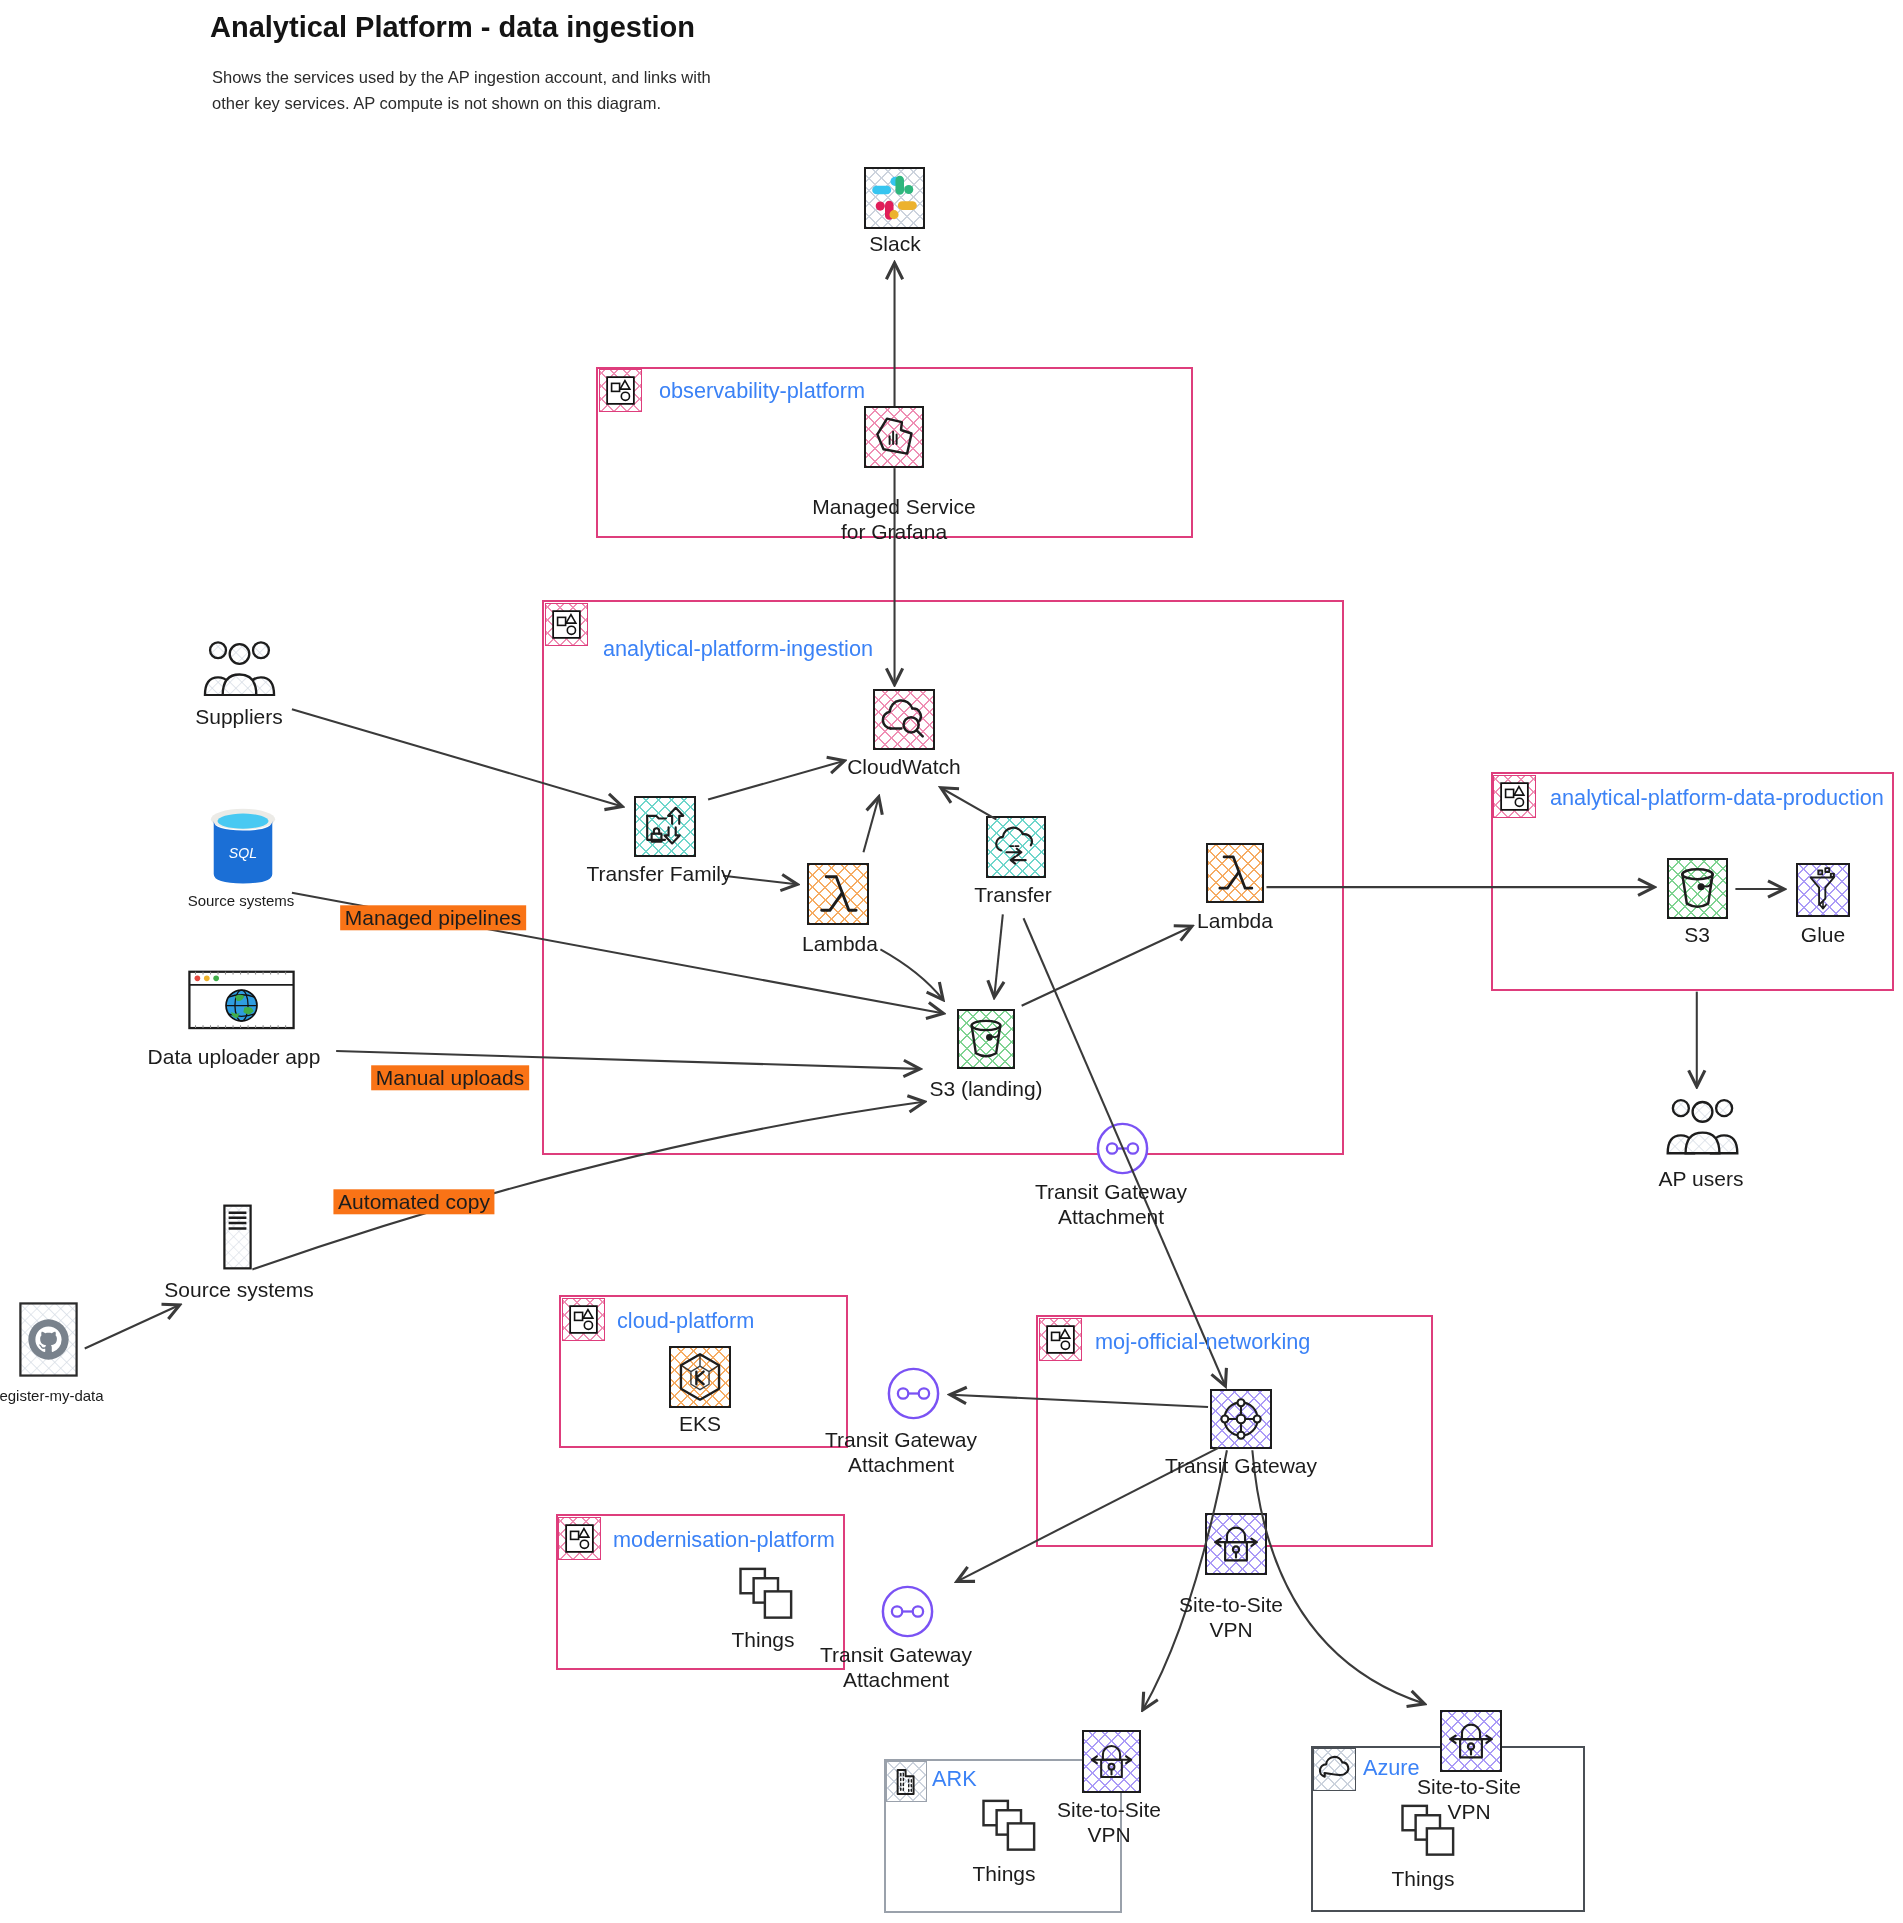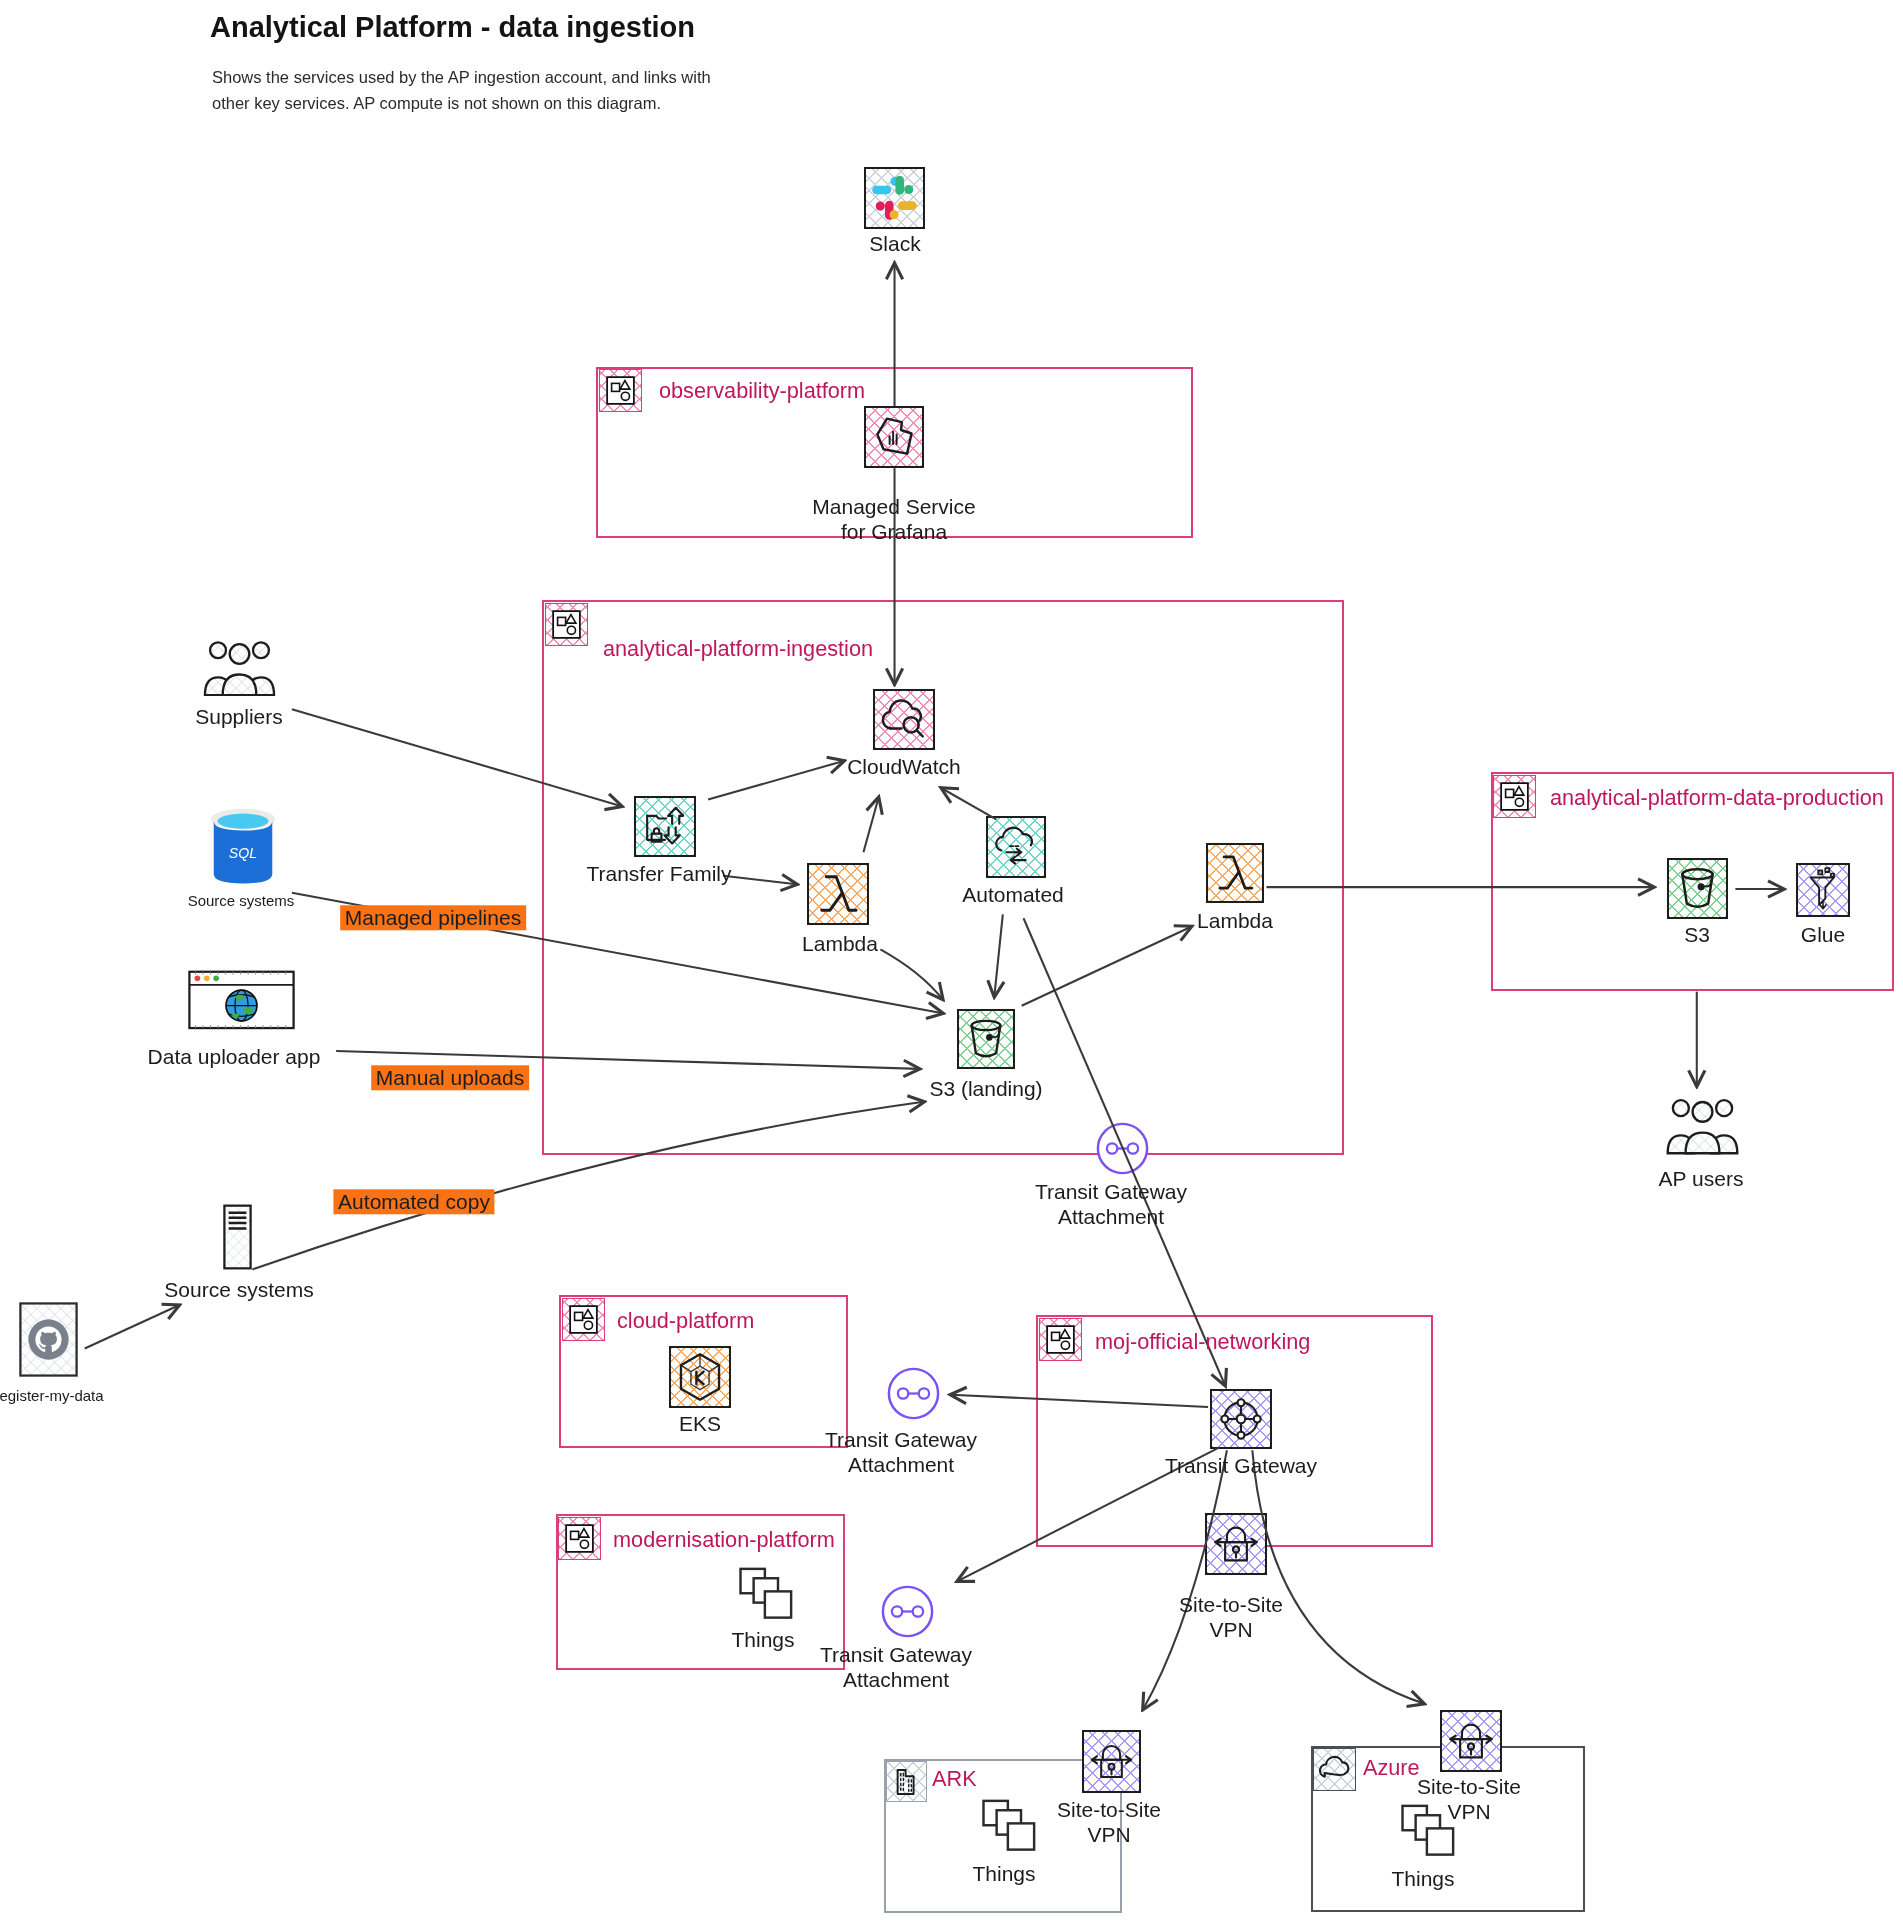--- a/index.html
+++ b/index.html
@@ -15,21 +15,21 @@
                      repeating-linear-gradient(-45deg,var(--hc) 0 1.4px,transparent 1.4px 9px)}
   .hp{--hc:#ef8fb4}.ht{--hc:#6fd6cb}.ho{--hc:#f6ac63}.hg{--hc:#7fd392}
   .hv{--hc:#ab9bf7}.hy{--hc:#ccd3dd}
   .icon{position:absolute;border:2.4px solid #1d1d1d;box-sizing:border-box;z-index:20}
   .icon svg{position:absolute;left:0;top:0;width:100%;height:100%}
   .free{position:absolute;z-index:20}
   .lbl{position:absolute;transform:translate(-50%,-50%);font-size:21px;line-height:25.4px;
        color:#1c1c1c;white-space:pre-line;text-align:center;width:max-content;z-index:40}
   .lbl.sm{font-size:15px;line-height:18px}
   .lbl.bg{background:#f97316;padding:0 4.7px;z-index:35}
-  .boxtitle{position:absolute;font-size:21.7px;color:#be185d;width:max-content;z-index:40}
+  .boxtitle{position:absolute;font-size:21.7px;color:#3b82f6;width:max-content;z-index:40}
   #edges{position:absolute;left:0;top:0;z-index:30;pointer-events:none}
   #page-title{position:absolute;left:210px;top:11.3px;font-size:29px;font-weight:600;color:#141414;z-index:40}
   #page-subtitle{position:absolute;left:212px;top:64px;font-size:16.5px;line-height:26px;
        color:#2b2b2b;white-space:pre-line;z-index:40}
   .glyph{stroke:#1d1d1d;fill:none;stroke-width:2.8;stroke-linecap:round;stroke-linejoin:round}
 </style>
 </head>
 <body>
 
 <div id="page-title">Analytical Platform - data ingestion</div>
@@ -427,21 +427,21 @@
     <path d="M1330 1540 Q1348 1755 1512 1809" marker-end="url(#arr)"></path>
   </g>
 </svg>
 
 <div class="lbl" style="left:895px;top:244px">Slack</div>
 <div class="lbl" style="left:894px;top:519px">Managed Service
 for Grafana</div>
 <div class="lbl" style="left:904px;top:767px">CloudWatch</div>
 <div class="lbl" style="left:659px;top:874px">Transfer Family</div>
 <div class="lbl" style="left:840px;top:944px">Lambda</div>
-<div class="lbl" style="left:1013px;top:895px">Automated</div>
+<div class="lbl" style="left:1013px;top:895px">Transfer</div>
 <div class="lbl" style="left:986px;top:1089px">S3 (landing)</div>
 <div class="lbl" style="left:1235px;top:921px">Lambda</div>
 <div class="lbl" style="left:1697px;top:935px">S3</div>
 <div class="lbl" style="left:1823px;top:935px">Glue</div>
 <div class="lbl" style="left:1701px;top:1179px">AP users</div>
 <div class="lbl" style="left:239px;top:717px">Suppliers</div>
 <div class="lbl sm" style="left:241px;top:901px">Source systems</div>
 <div class="lbl" style="left:234px;top:1057px">Data uploader app</div>
 <div class="lbl" style="left:239px;top:1290px">Source systems</div>
 <div class="lbl sm" style="left:49px;top:1396px">register-my-data</div>

